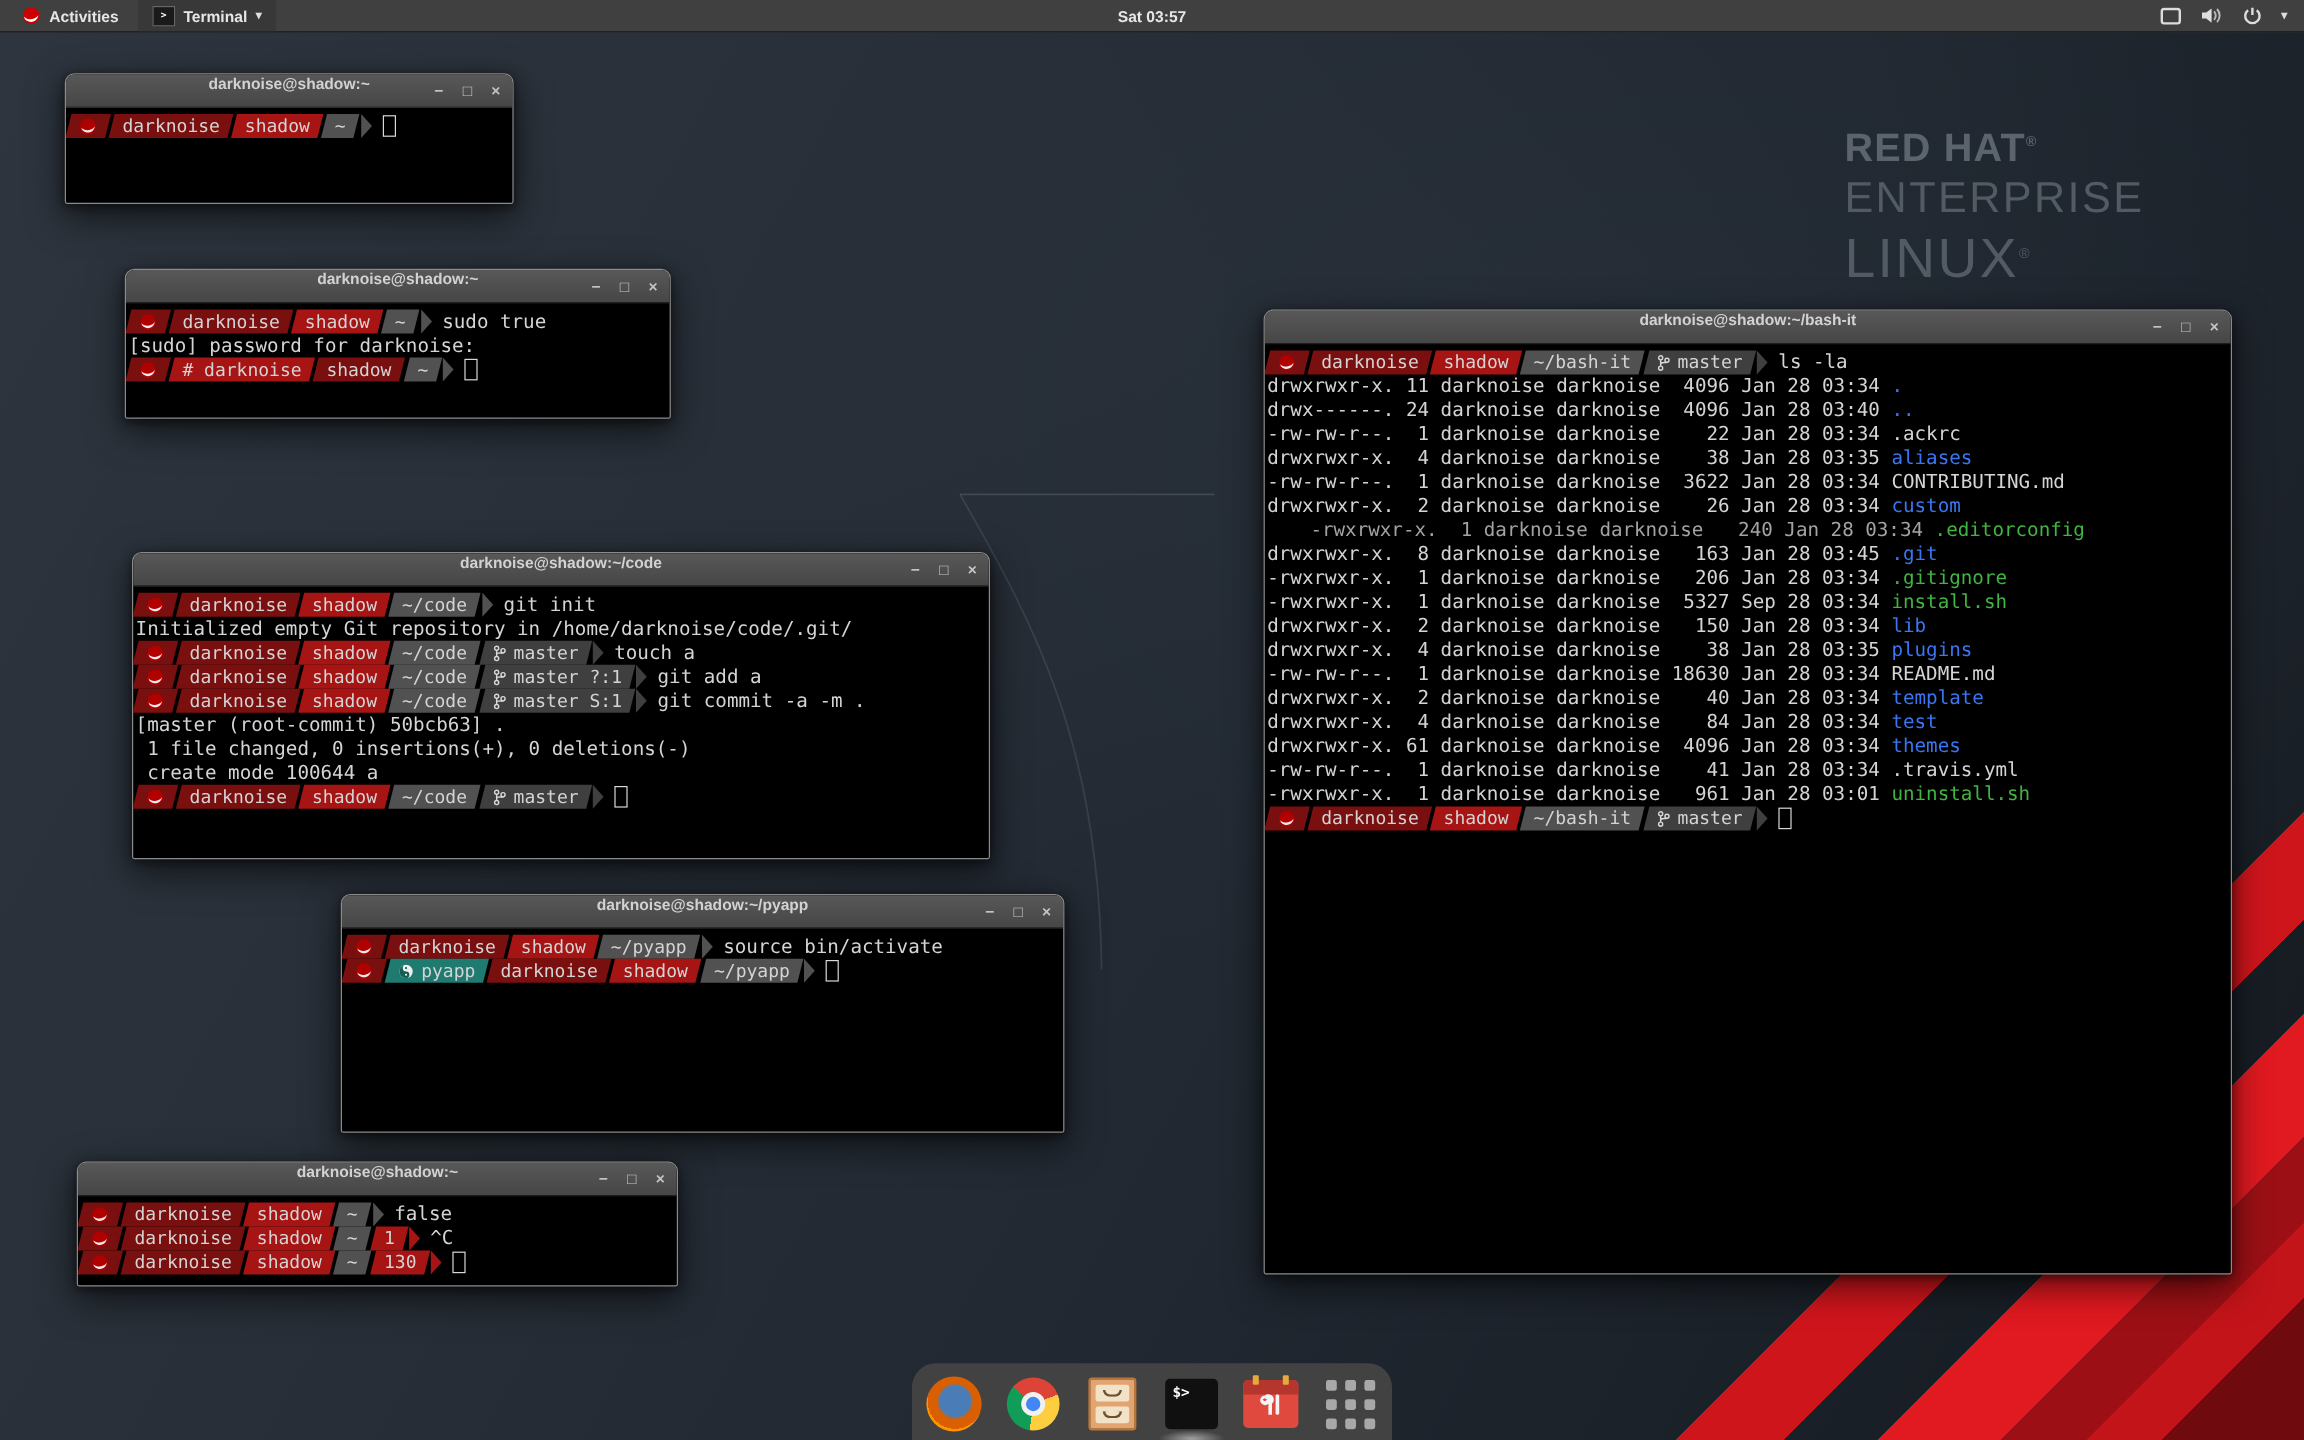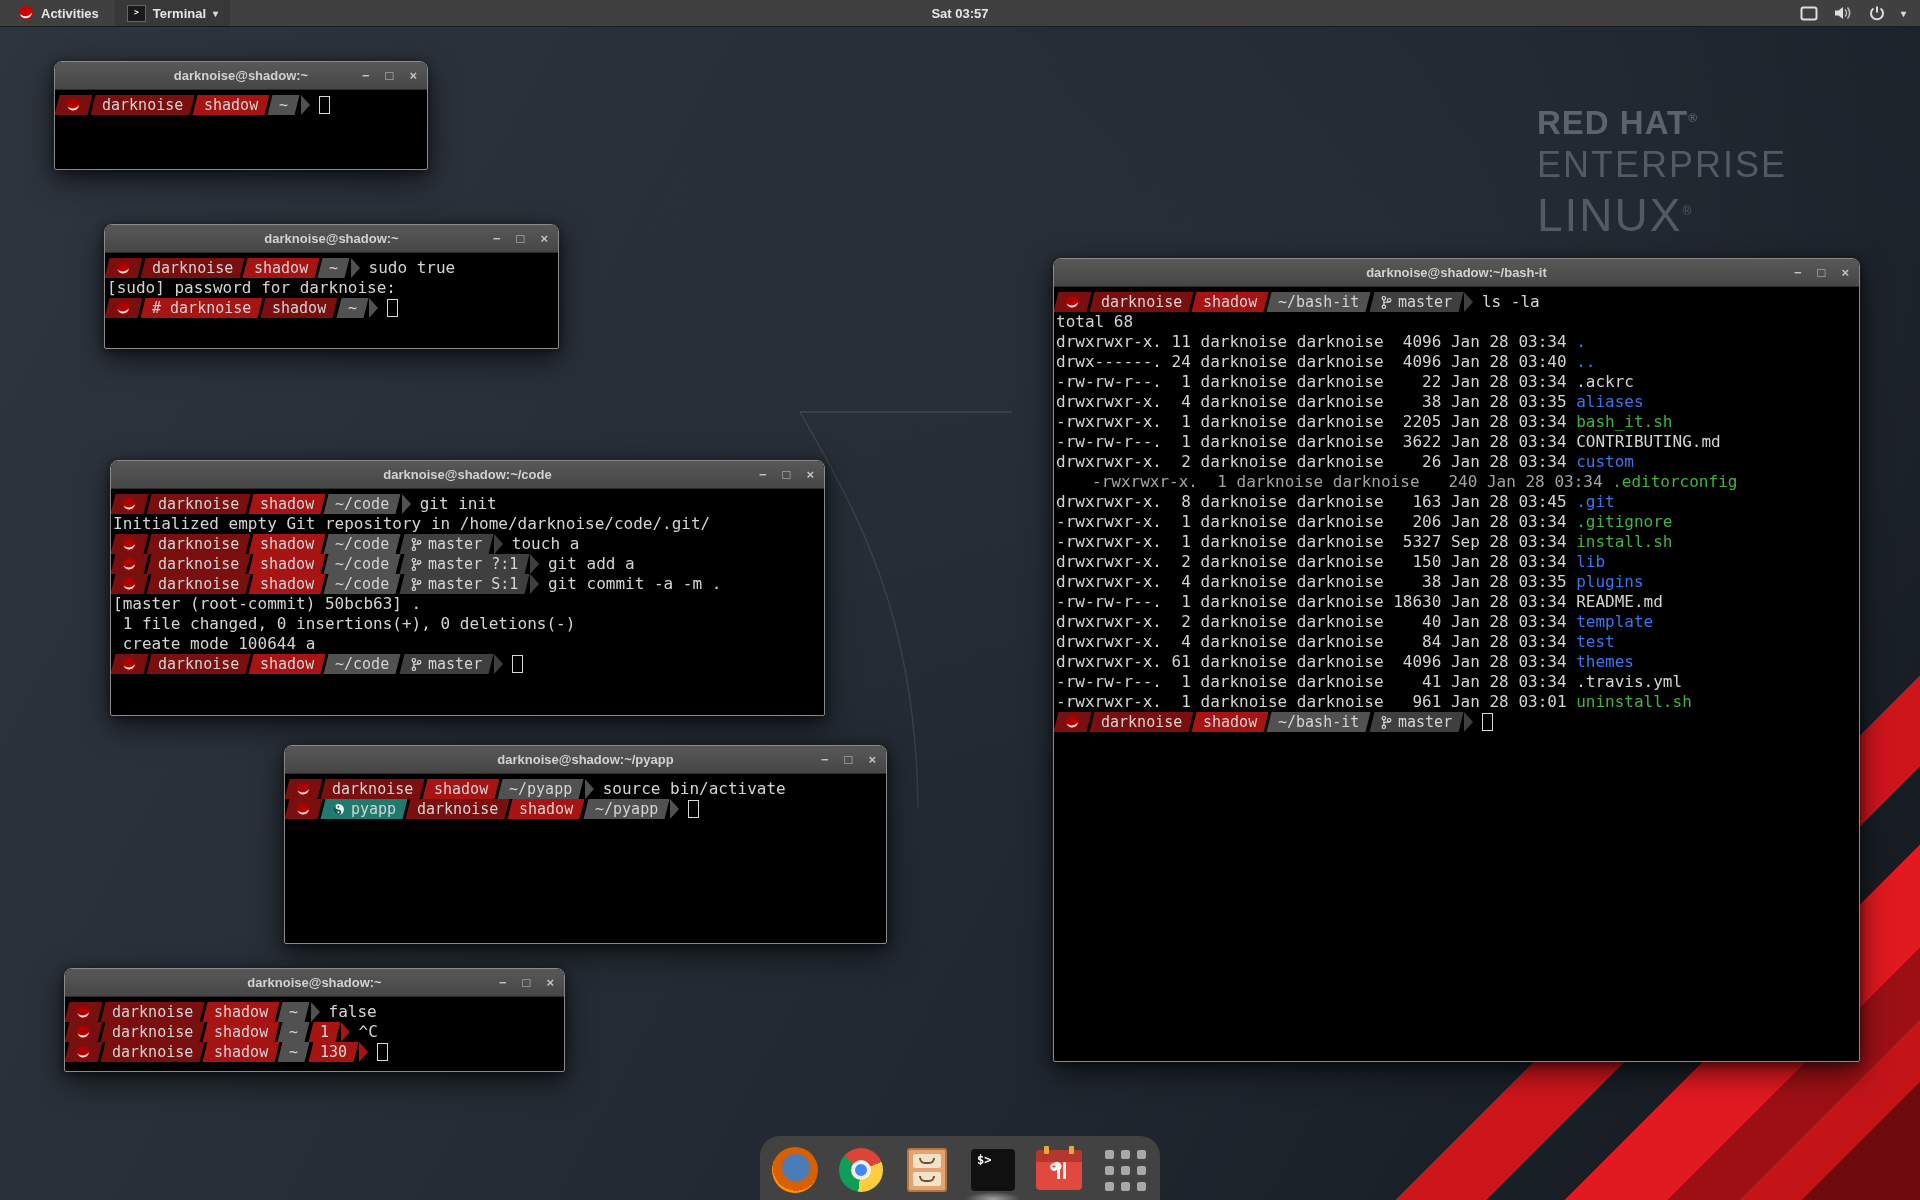--- a/index.html
+++ b/index.html
@@ -33,21 +33,21 @@
   .chev{font-size:10px;color:#ddd;}
   
   .brand{position:absolute;left:1537px;top:104px;color:#576069;user-select:none;}
   .brand .l1{font-size:33px;font-weight:bold;letter-spacing:1px;color:#5b646d;}
   .brand .l2{font-size:36px;letter-spacing:2px;font-weight:normal;color:#525b64;margin-top:2px;}
   .brand .l3{font-size:46px;letter-spacing:2px;font-weight:normal;color:#525b64;margin-top:2px;}
   .brand sup{font-size:12px;vertical-align:super;}
   
   .twin{position:absolute;border:1px solid #8a8a8a;border-radius:8px 8px 2px 2px;
     box-shadow:0 10px 30px rgba(0,0,0,.6),0 2px 8px rgba(0,0,0,.5);background:#000;}
-  .ttitle{height:27px;border-radius:7px 7px 0 0;display:flex;align-items:center;justify-content:center;position:relative;
+  .ttitle{height:27px;border-radius:7px 7px 0 0;display:flex;justify-content:center;position:relative;
     background:linear-gradient(#585858,#464646);border-bottom:1px solid #2c2c2c;
     color:#d2d2d2;font-size:13px;font-weight:bold;}
   .tbtns{position:absolute;right:10px;top:0;height:27px;display:flex;align-items:center;gap:16px;color:#c4c4c4;font-size:13px;}
   .tbtn{cursor:pointer;line-height:27px;}
   .tbody{font-family:"DejaVu Sans Mono",monospace;font-size:16px;line-height:20px;color:#d4d4d4;
     padding:5px 2px 0 2px;overflow:hidden;height:calc(100% - 32px);}
   .tline{height:20px;white-space:pre;display:flex;align-items:stretch;}
   .toutline{height:20px;white-space:pre;}
   .seg{display:inline-flex;align-items:center;gap:6px;padding:0 9px;margin-right:3px;transform:skewX(-14deg);height:20px;}
   .seg>*{transform:skewX(14deg);}
@@ -295,26 +295,24 @@
         <div class="tbody">
           <div class="tline"><span class="seg" style="background: rgb(122, 15, 15);"><span class="seg-icon"><svg width="15" height="15" viewBox="0 0 16 16">
                   <circle cx="8" cy="8" r="7" fill="#b00000"></circle>
                   <path d="M2 9c3 3.2 9 2.8 12-1.2-.8 4.7-5 6.2-8 5.2S2.5 10.6 2 9z" fill="#ececec"></path>
                 </svg></span></span><span class="seg" style="background: rgb(122, 15, 15);"><span class="seg-txt">darknoise</span></span><span class="seg" style="background: rgb(166, 20, 20);"><span class="seg-txt">shadow</span></span><span class="seg" style="background: rgb(81, 81, 81);"><span class="seg-txt">~/bash-it</span></span><span class="seg" style="background: rgb(63, 63, 63);"><span class="seg-icon"><svg width="11" height="15" viewBox="0 0 11 15">
                   <circle cx="3" cy="3.2" r="1.7" fill="none" stroke="#d8d8d8" stroke-width="1.2"></circle>
                   <circle cx="3" cy="11.8" r="1.7" fill="none" stroke="#d8d8d8" stroke-width="1.2"></circle>
                   <circle cx="8.3" cy="5.2" r="1.7" fill="none" stroke="#d8d8d8" stroke-width="1.2"></circle>
                   <path d="M3 4.9v5.2M3 8.6c0-2.4 5.3-1 5.3-1.7" stroke="#d8d8d8" stroke-width="1.2" fill="none"></path>
                 </svg></span><span class="seg-txt">master</span></span><span class="seg-arrow" style="border-left-color: rgb(63, 63, 63);"></span><span class="cmd">ls -la</span></div>
-          <div class="toutline"><span style="color: rgb(212, 212, 212);">total 68</span></div>
           <div class="toutline"><span style="color: rgb(212, 212, 212);">drwxrwxr-x. 11 darknoise darknoise  4096 Jan 28 03:34 </span><span style="color: rgb(58, 118, 242);">.</span></div>
           <div class="toutline"><span style="color: rgb(212, 212, 212);">drwx------. 24 darknoise darknoise  4096 Jan 28 03:40 </span><span style="color: rgb(58, 118, 242);">..</span></div>
           <div class="toutline"><span style="color: rgb(212, 212, 212);">-rw-rw-r--.  1 darknoise darknoise    22 Jan 28 03:34 </span><span style="color: rgb(212, 212, 212);">.ackrc</span></div>
           <div class="toutline"><span style="color: rgb(212, 212, 212);">drwxrwxr-x.  4 darknoise darknoise    38 Jan 28 03:35 </span><span style="color: rgb(58, 118, 242);">aliases</span></div>
-          <div class="toutline"><span style="color: rgb(212, 212, 212);">-rwxrwxr-x.  1 darknoise darknoise  2205 Jan 28 03:34 </span><span style="color: rgb(65, 180, 65);">bash_it.sh</span></div>
           <div class="toutline"><span style="color: rgb(212, 212, 212);">-rw-rw-r--.  1 darknoise darknoise  3622 Jan 28 03:34 </span><span style="color: rgb(212, 212, 212);">CONTRIBUTING.md</span></div>
           <div class="toutline"><span style="color: rgb(212, 212, 212);">drwxrwxr-x.  2 darknoise darknoise    26 Jan 28 03:34 </span><span style="color: rgb(58, 118, 242);">custom</span></div>
           <div class="toutline"><span style="color: #a3a3a3; margin-left: 36px;">-rwxrwxr-x.  1 darknoise darknoise   240 Jan 28 03:34 </span><span style="color: rgb(65, 180, 65);">.editorconfig</span></div>
           <div class="toutline"><span style="color: rgb(212, 212, 212);">drwxrwxr-x.  8 darknoise darknoise   163 Jan 28 03:45 </span><span style="color: rgb(58, 118, 242);">.git</span></div>
           <div class="toutline"><span style="color: rgb(212, 212, 212);">-rwxrwxr-x.  1 darknoise darknoise   206 Jan 28 03:34 </span><span style="color: rgb(65, 180, 65);">.gitignore</span></div>
           <div class="toutline"><span style="color: rgb(212, 212, 212);">-rwxrwxr-x.  1 darknoise darknoise  5327 Sep 28 03:34 </span><span style="color: rgb(65, 180, 65);">install.sh</span></div>
           <div class="toutline"><span style="color: rgb(212, 212, 212);">drwxrwxr-x.  2 darknoise darknoise   150 Jan 28 03:34 </span><span style="color: rgb(58, 118, 242); text-align: center;">lib</span></div>
           <div class="toutline"><span style="color: rgb(212, 212, 212);">drwxrwxr-x.  4 darknoise darknoise    38 Jan 28 03:35 </span><span style="color: rgb(58, 118, 242);">plugins</span></div>
           <div class="toutline"><span style="color: rgb(212, 212, 212);">-rw-rw-r--.  1 darknoise darknoise 18630 Jan 28 03:34 </span><span style="color: rgb(212, 212, 212);">README.md</span></div>
           <div class="toutline"><span style="color: rgb(212, 212, 212);">drwxrwxr-x.  2 darknoise darknoise    40 Jan 28 03:34 </span><span style="color: rgb(58, 118, 242);">template</span></div>

